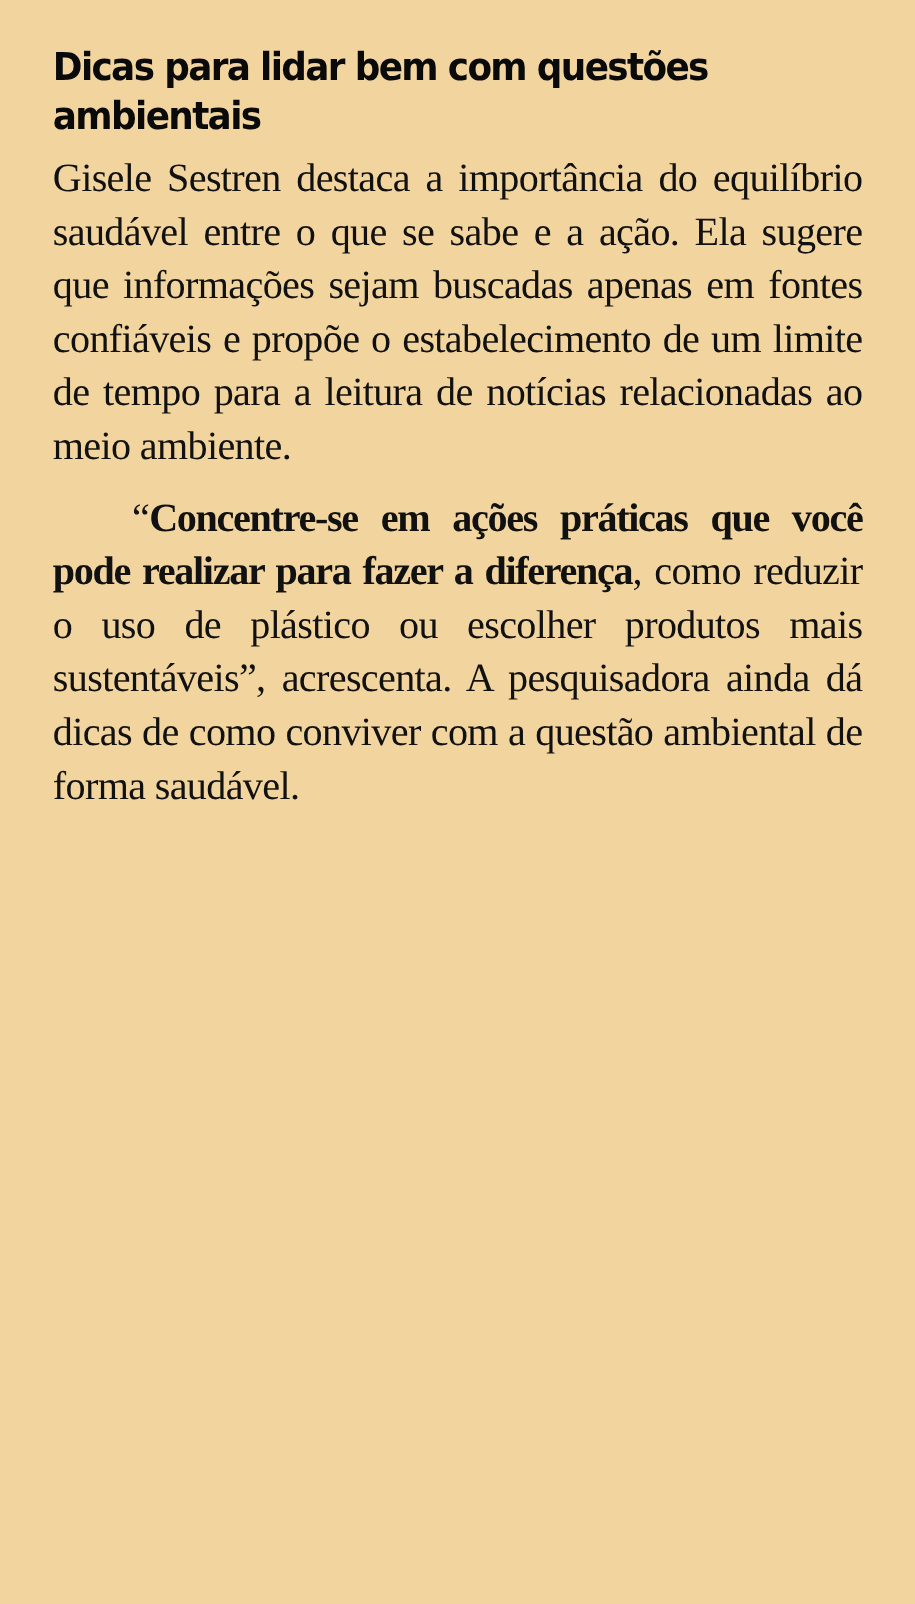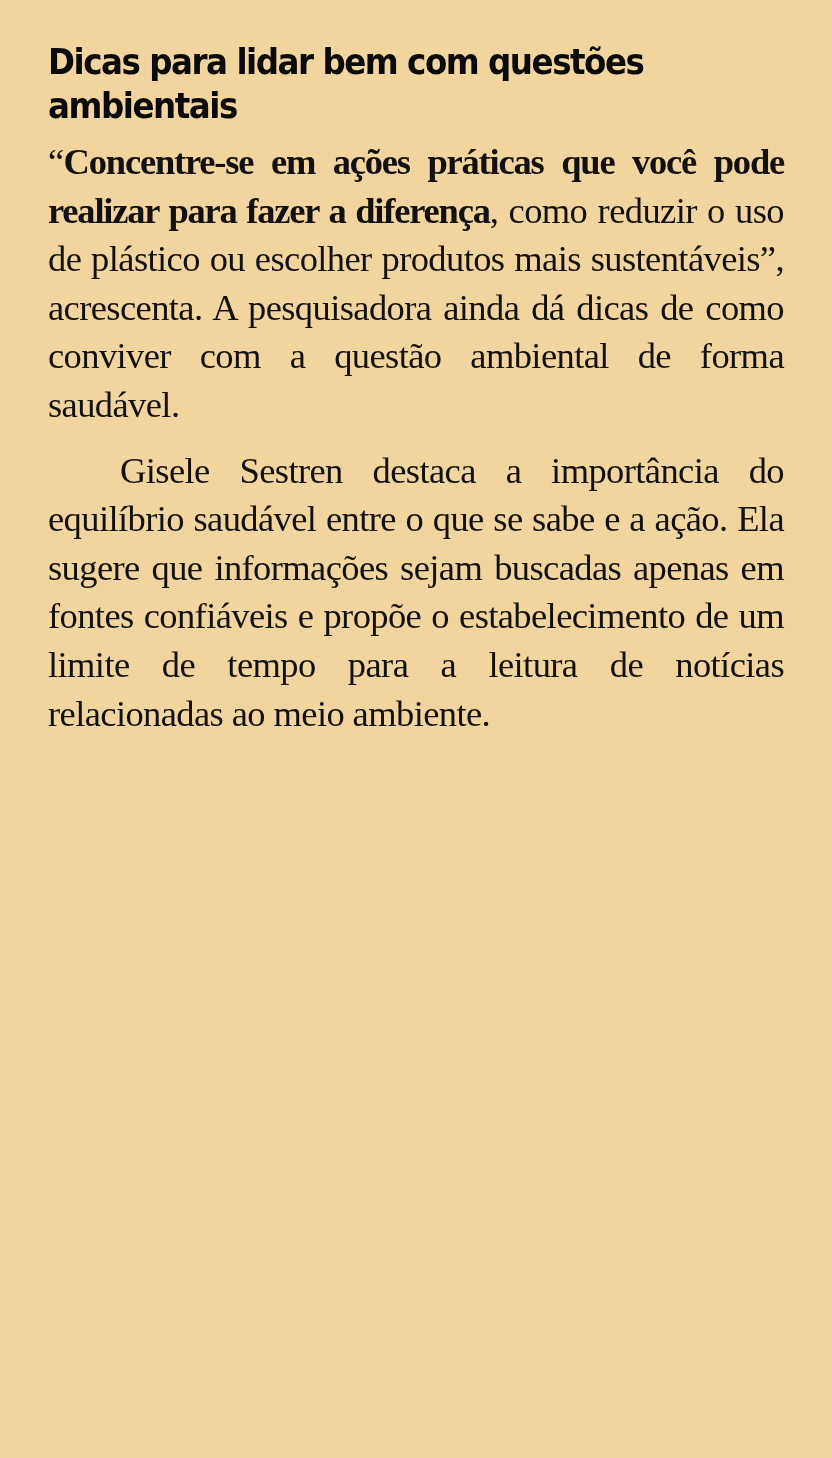--- a/index.html
+++ b/index.html
@@ -47,15 +47,15 @@
     .para b {
       font-weight: bold;
       letter-spacing: -1.2px;
     }
   </style>
 </head>
 <body>
 
 <div class="box">
   <h2 class="title">Dicas para lidar bem com questões ambientais</h2>
+  <p class="para">Gisele Sestren destaca a importância do equilíbrio saudável entre o que se sabe e a ação. Ela sugere que informações sejam buscadas apenas em fontes confiáveis e propõe o estabelecimento de um limite de tempo para a leitura de notícias relacionadas ao meio ambiente.</p>
   <p class="para"><span>“</span><b>Concentre-se em ações práticas que você pode realizar para fazer a diferença</b><span>, como reduzir o uso de plástico ou escolher produtos mais sustentáveis”, acrescenta. A pesquisadora ainda dá dicas de como conviver com a questão ambiental de forma saudável.</span></p>
-  <p class="para">Gisele Sestren destaca a importância do equilíbrio saudável entre o que se sabe e a ação. Ela sugere que informações sejam buscadas apenas em fontes confiáveis e propõe o estabelecimento de um limite de tempo para a leitura de notícias relacionadas ao meio ambiente.</p>
 </div>
 
 </body></html>

